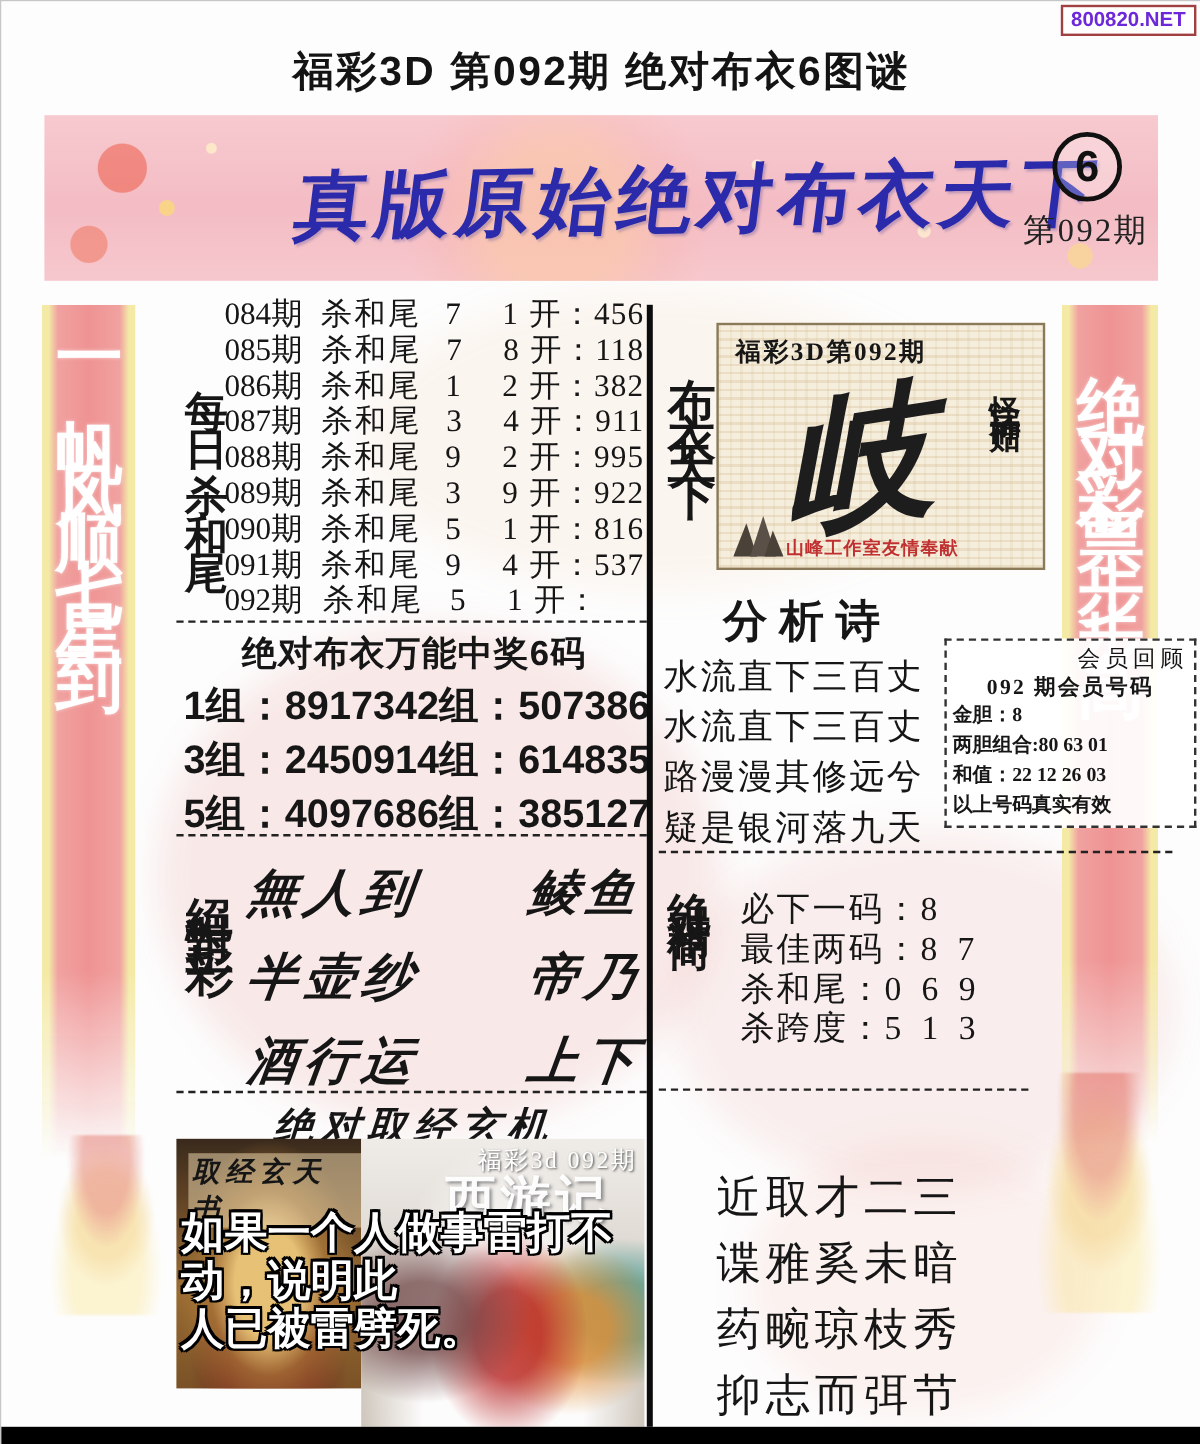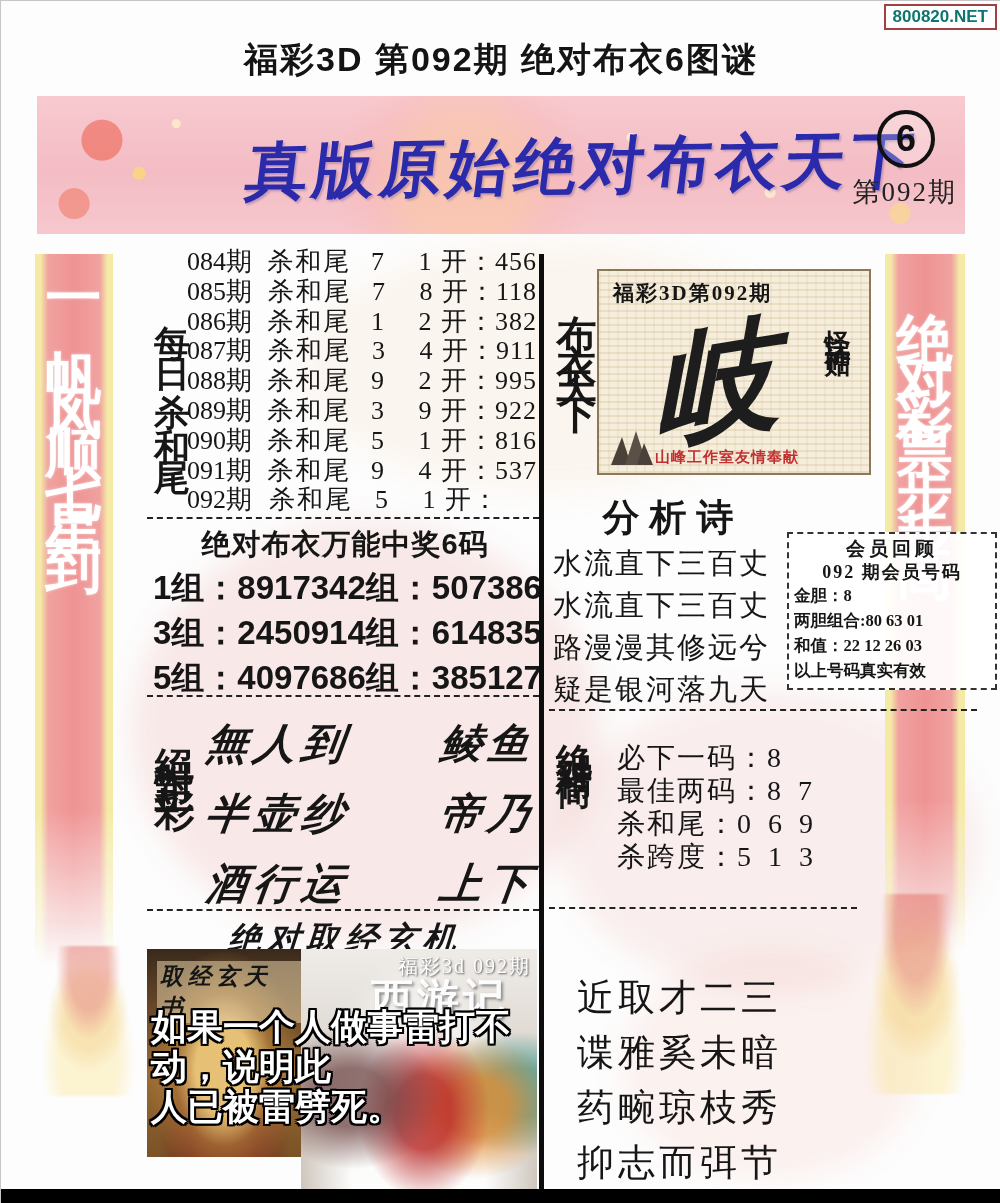--- a/index.html
+++ b/index.html
@@ -3,21 +3,21 @@
 <meta charset="utf-8">
 <style>
   html,body{margin:0;padding:0;background:#e9e9e9;}
   #page{position:relative;width:1000px;height:1203px;background:#fdfdfd;margin:0 auto;
         overflow:hidden;border:1px solid #c6c6c6;font-family:"Liberation Serif",serif;color:#161616;}
   .abs{position:absolute;}
   .v{writing-mode:vertical-rl;text-orientation:upright;}
   .bgfx{position:absolute;border-radius:50%;filter:blur(14px);pointer-events:none;}
 
   
-  #watermark{top:3px;right:4px;border:2px solid #a04040;color:#0f766e;background:#fff;
+  #watermark{top:3px;right:4px;border:2px solid #a04040;color:#6d28d9;background:#fff;
              font-family:"Liberation Sans",sans-serif;font-size:17px;font-weight:bold;padding:1px 7px;}
 
   
   #page-title{top:36px;left:0;width:100%;text-align:center;font-family:"Liberation Sans",sans-serif;
               font-weight:800;font-size:34px;letter-spacing:2px;color:#141414;}
 
   
   #banner{top:95px;left:36px;width:928px;height:138px;
     background:
       radial-gradient(circle at 7% 32%, rgba(236,90,70,.55) 0 20px, rgba(236,90,70,0) 21px),
@@ -123,30 +123,30 @@
   #strange-side{position:absolute;right:14px;top:38px;font-size:26px;font-weight:800;letter-spacing:7px;}
   #strange-credit{position:absolute;left:56px;bottom:6px;font-size:15px;font-weight:800;color:#c03030;letter-spacing:1px;}
   #mountain{position:absolute;left:12px;bottom:4px;}
 
   #analysis-title{left:552px;top:492px;width:240px;text-align:center;font-size:37px;font-weight:800;letter-spacing:10px;}
   #analysis-lines{left:552px;top:543px;width:244px;}
   .an-line{height:42px;font-size:29px;letter-spacing:2px;white-space:nowrap;}
 
   #member-box{left:786px;top:531px;width:196px;height:150px;background:rgba(255,255,255,.93);
               border:2px dashed #333;z-index:4;padding:2px 5px;}
-  #member-title{text-align:center;font-size:19px;font-weight:700;letter-spacing:4px;height:24px;}
+  #member-title{text-align:right;font-size:19px;font-weight:400;letter-spacing:4px;height:24px;}
   #member-sub{text-align:center;font-size:18px;font-weight:bold;letter-spacing:2px;height:25px;}
   .mem-line{font-size:16.5px;font-weight:bold;height:25px;white-space:nowrap;}
 
   #jj-label{left:548px;top:714px;font-size:36px;font-weight:bold;letter-spacing:10px;}
   #jj-lines{left:616px;top:738px;width:300px;}
   .jj-line{height:33px;font-size:28px;letter-spacing:2px;word-spacing:6px;white-space:nowrap;}
 
   #zj-title{left:620px;top:920px;width:210px;text-align:center;font-size:35px;font-weight:800;letter-spacing:11px;white-space:nowrap;}
-  #zj-lines{left:576px;top:972px;width:250px;}
+  #zj-lines{left:596px;top:972px;width:250px;}
   .zj-line{height:55px;font-size:37px;letter-spacing:4px;white-space:nowrap;}
 </style>
 </head>
 <body>
 
 <div id="page">
 
   <div class="bgfx" style="left:130px;top:520px;width:470px;height:420px;background:rgba(205,60,50,.10);"></div>
   <div class="bgfx" style="left:560px;top:690px;width:420px;height:300px;background:rgba(205,60,50,.08);"></div>
   <div class="bgfx" style="left:300px;top:240px;width:500px;height:250px;background:rgba(230,150,80,.08);"></div>

